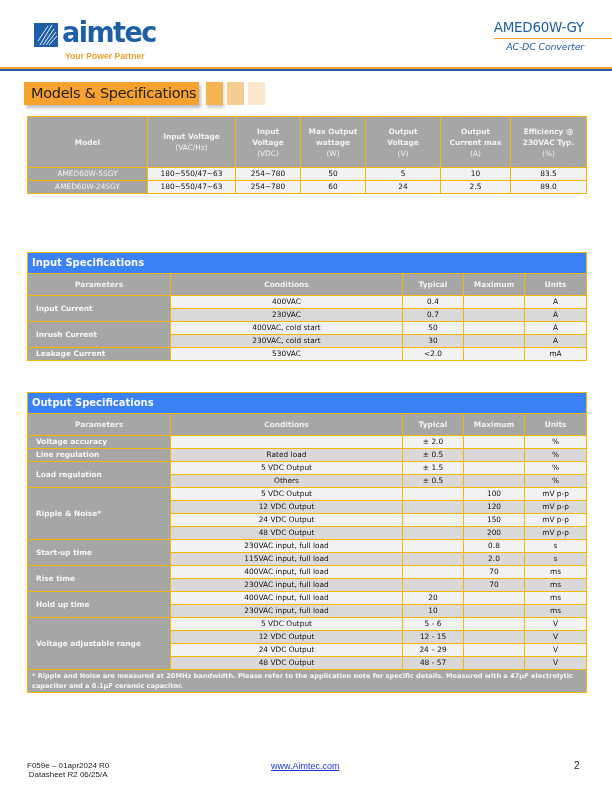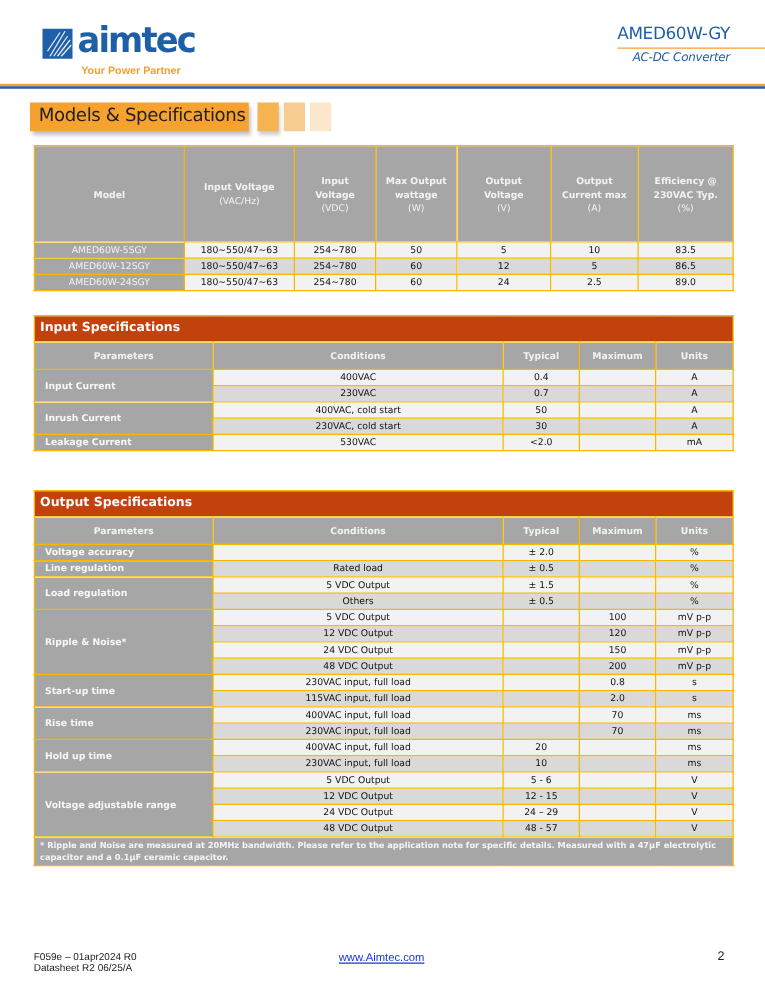--- a/index.html
+++ b/index.html
@@ -1,20 +1,20 @@
 <!DOCTYPE html>
 <html><head>
 <meta charset="utf-8">
 <style>
   html, body { margin: 0; padding: 0; }
   body {
     width: 612px; height: 792px; background: #ffffff; position: relative; overflow: hidden;
     font-family: "Liberation Sans", sans-serif; color: #000;
   }
-  .abs { position: absolute; }
+  .abs { position: absolute; text-align: center; }
 
   
   .logo { left: 34px; top: 20px; width: 125px; height: 42px; }
   .logo-mark { position: absolute; left: 0; top: 3px; width: 24px; height: 24px; background: #1f5fa8; overflow: hidden; }
   .logo-mark svg { display: block; }
   .logo-word { position: absolute; left: 28px; top: -3px; font-family: "DejaVu Sans", sans-serif; font-weight: bold; font-size: 27px; color: #1f5fa8; letter-spacing: -1.5px; line-height: 32px; transform: scaleY(1.05); }
   .logo-tag { position: absolute; left: 31px; top: 31px; font-family: "Liberation Sans", sans-serif; font-weight: bold; font-size: 8.6px; color: #f0a030; white-space: nowrap; }
 
   .doc-title { right: 28px; top: 19px; font-family: "DejaVu Sans", sans-serif; font-size: 13.5px; color: #1f5fa8; letter-spacing: -0.3px; }
   .doc-title-rule { left: 494px; top: 38px; width: 118px; height: 1px; background: #f5a030; }
@@ -33,21 +33,21 @@
 
   
   table { border-collapse: collapse; table-layout: fixed; position: absolute; font-family: "DejaVu Sans", sans-serif; }
   td, th { border: 1px solid #f5b800; padding: 0; font-size: 7.4px; line-height: 12px; text-align: center; overflow: hidden; white-space: nowrap; }
   th { background: #a6a6a6; color: #f2f2f2; font-weight: bold; }
   th .unit { font-weight: normal; }
   .row-a td.v { background: #f2f2f2; color: #111; }
   .row-b td.v { background: #d9d9d9; color: #111; }
   td.model { background: #a6a6a6; color: #f2f2f2; font-weight: normal; }
   td.param { background: #a6a6a6; color: #f7f7f7; font-weight: bold; text-align: left; padding-left: 8px; }
-  td.section { background: #c2410c; color: #fafafa; font-weight: bold; text-align: left; padding-left: 4px; font-size: 10px; height: 20px; }
+  td.section { background: #3b82f6; color: #fafafa; font-weight: bold; text-align: left; padding-left: 4px; font-size: 10px; height: 20px; }
   td.note { background: #a6a6a6; color: #f5f5f5; font-weight: bold; text-align: left; padding: 1px 4px; font-size: 6.6px; line-height: 10px; white-space: normal; }
 
   .models { left: 27px; top: 116px; width: 559px; }
   .models th { height: 50px; line-height: 11px; }
   .models td { height: 12px; margin-top: 44px; }
 
   .spec { left: 27px; width: 559px; }
   .spec th { height: 21px; }
   .spec td.v, .spec td.param { height: 12px; }
 
@@ -102,21 +102,21 @@
       <tr>
     <th><span>Model</span></th>
     <th>
           <div>Input Voltage</div>
           <div class="unit">(VAC/Hz)</div>
         </th>
     <th style="white-space:normal;padding:0 12px">
           <div>Input Voltage</div>
           <div class="unit">(VDC)</div>
         </th>
-    <th style="white-space:normal;padding:13px 2px">
+    <th style="white-space:normal;padding:0 2px">
           <div>Max Output wattage</div>
           <div class="unit">(W)</div>
         </th>
     <th style="white-space:normal;padding:0 16px">
           <div>Output Voltage</div>
           <div class="unit">(V)</div>
         </th>
     <th style="white-space:normal;padding:0 4px">
           <div>Output Current max</div>
           <div class="unit">(A)</div>
@@ -127,29 +127,20 @@
         </th>
   </tr>
   <tr class="row-a">
     <td class="model">AMED60W-5SGY</td>
     <td class="v">180~550/47~63</td>
     <td class="v">254~780</td>
     <td class="v">50</td>
     <td class="v">5</td>
     <td class="v">10</td>
     <td class="v">83.5</td>
-  </tr>
-  <tr class="row-b">
-    <td class="model">AMED60W-12SGY</td>
-    <td class="v">180~550/47~63</td>
-    <td class="v">254~780</td>
-    <td class="v">60</td>
-    <td class="v">12</td>
-    <td class="v">5</td>
-    <td class="v">86.5</td>
   </tr>
   <tr class="row-a">
     <td class="model">AMED60W-24SGY</td>
     <td class="v">180~550/47~63</td>
     <td class="v">254~780</td>
     <td class="v">60</td>
     <td class="v">24</td>
     <td class="v">2.5</td>
     <td class="v">89.0</td>
   </tr>

